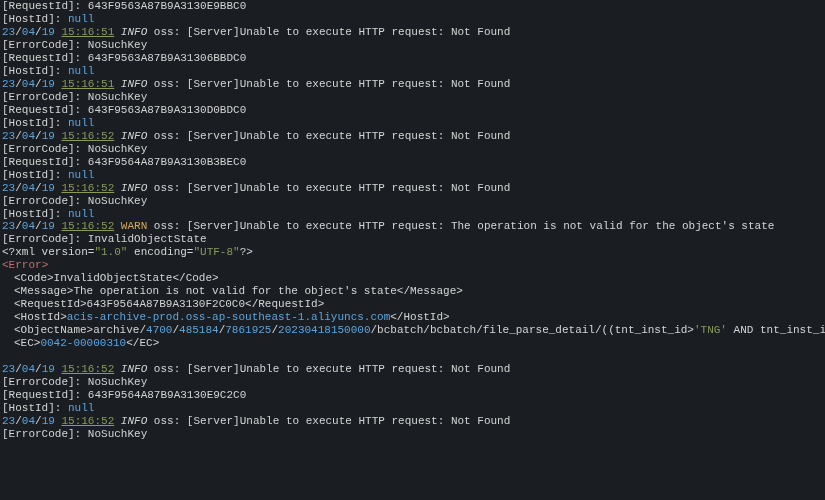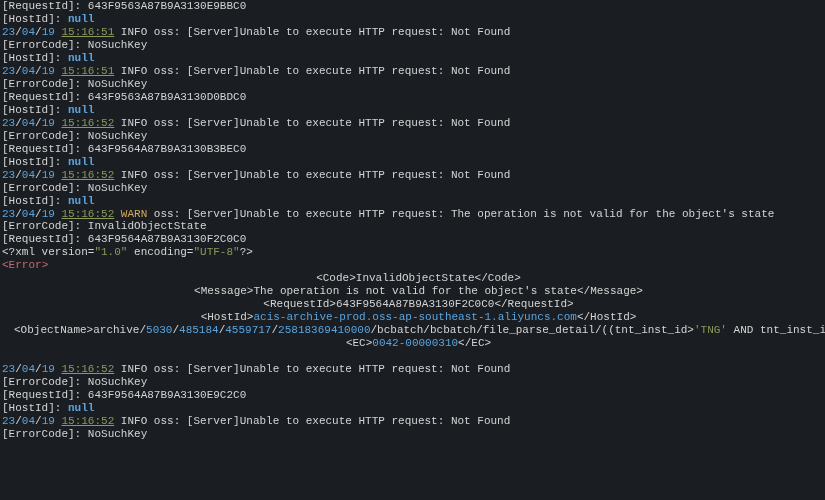--- a/index.html
+++ b/index.html
@@ -15,62 +15,62 @@
   overflow: hidden;
   white-space: nowrap;
 }
 .log-container { padding: 0 2px; }
 .line { white-space: pre; }
 .date-day { color: #5aa5e0; }
 .date-sep { color: #d4d4d4; }
 .date-month { color: #5aa5e0; }
 .date-year { color: #5aa5e0; }
 .time { color: #8a9a5b; text-decoration: underline; }
-.level-info { color: #d4d4d4; }
+.level-info { color: #d4d4d4; font-style: italic; }
 .level-warn { color: #d4a95a; }
-.null { color: #5aa5e0; font-weight: bold; }
+.null { color: #5aa5e0; }
 .host-link { color: #5aa5e0; }
 .str { color: #8a9a5b; }
 .tag-open, .tag-close { color: #c56b6b; }
 .tag-name { color: #c56b6b; }
 .num { color: #5aa5e0; }
 .sqlstr { color: #8a9a5b; margin-top: 24px; }
-.indent2 { padding-left: 12px; text-align: center; }
+.indent2 { padding-left: 12px; }
 .blank { height: 13px; }
 </style>
 </head>
 <body>
 
 <div class="log-container" id="log">
     <div class="line">[RequestId]: <span>643F9563A87B9A3130E9BBC0</span></div>
     <div class="line">[HostId]: <span class="null">null</span></div>
     <div class="line"><span class="date-day">23</span><span class="date-sep">/</span><span class="date-month">04</span><span class="date-sep">/</span><span class="date-year">19</span> <span class="time">15:16:51</span> <span class="level-info">INFO</span> oss: [Server]Unable to execute HTTP request: Not Found</div>
     <div class="line">[ErrorCode]: <span>NoSuchKey</span></div>
+    <div class="line">[RequestId]: <span>643F9563A87B9A31306BBDC0</span></div>
     <div class="line">[HostId]: <span class="null">null</span></div>
     <div class="line"><span class="date-day">23</span><span class="date-sep">/</span><span class="date-month">04</span><span class="date-sep">/</span><span class="date-year">19</span> <span class="time">15:16:51</span> <span class="level-info">INFO</span> oss: [Server]Unable to execute HTTP request: Not Found</div>
     <div class="line">[ErrorCode]: <span>NoSuchKey</span></div>
     <div class="line">[RequestId]: <span>643F9563A87B9A3130D0BDC0</span></div>
     <div class="line">[HostId]: <span class="null">null</span></div>
     <div class="line"><span class="date-day">23</span><span class="date-sep">/</span><span class="date-month">04</span><span class="date-sep">/</span><span class="date-year">19</span> <span class="time">15:16:52</span> <span class="level-info">INFO</span> oss: [Server]Unable to execute HTTP request: Not Found</div>
     <div class="line">[ErrorCode]: <span>NoSuchKey</span></div>
     <div class="line">[RequestId]: <span>643F9564A87B9A3130B3BEC0</span></div>
     <div class="line">[HostId]: <span class="null">null</span></div>
     <div class="line"><span class="date-day">23</span><span class="date-sep">/</span><span class="date-month">04</span><span class="date-sep">/</span><span class="date-year">19</span> <span class="time">15:16:52</span> <span class="level-info">INFO</span> oss: [Server]Unable to execute HTTP request: Not Found</div>
     <div class="line">[ErrorCode]: <span>NoSuchKey</span></div>
     <div class="line">[HostId]: <span class="null">null</span></div>
     <div class="line"><span class="date-day">23</span><span class="date-sep">/</span><span class="date-month">04</span><span class="date-sep">/</span><span class="date-year">19</span> <span class="time">15:16:52</span> <span class="level-warn">WARN</span> oss: [Server]Unable to execute HTTP request: The operation is not valid for the object's state</div>
     <div class="line">[ErrorCode]: <span>InvalidObjectState</span></div>
-    <div class="line">[RequestId]: <span>643F9564A87B9A3130F2C0C0</span></div>
     <div class="line">&lt;?xml version=<span class="str">"1.0"</span> encoding=<span class="str">"UTF-8"</span>?&gt;</div>
     <div class="line tag-open">&lt;<span class="tag-name">Error</span>&gt;</div>
     <div class="line indent2">&lt;Code&gt;InvalidObjectState&lt;/Code&gt;</div>
     <div class="line indent2">&lt;Message&gt;The operation is not valid for the object's state&lt;/Message&gt;</div>
     <div class="line indent2">&lt;RequestId&gt;643F9564A87B9A3130F2C0C0&lt;/RequestId&gt;</div>
     <div class="line indent2">&lt;HostId&gt;<span class="host-link">acis-archive-prod.oss-ap-southeast-1.aliyuncs.com</span>&lt;/HostId&gt;</div>
-    <div class="line indent2">&lt;ObjectName&gt;archive/<span class="num">5030</span>/<span class="num">485184</span>/<span class="num">4559717</span>/<span class="num">25818369410000</span>/bcbatch/bcbatch/file_parse_detail/((tnt_inst_id&gt;<span class="sqlstr">'TNG'</span> AND tnt_inst_id&lt;) OR (tnt_inst_id=</div>
+    <div class="line indent2">&lt;ObjectName&gt;archive/<span class="num">4700</span>/<span class="num">485184</span>/<span class="num">7861925</span>/<span class="num">20230418150000</span>/bcbatch/bcbatch/file_parse_detail/((tnt_inst_id&gt;<span class="sqlstr">'TNG'</span> AND tnt_inst_id&lt;) OR (tnt_inst_id=</div>
     <div class="line indent2">&lt;EC&gt;<span class="num">0042-00000310</span>&lt;/EC&gt;</div>
     <div class="line blank"></div>
     <div class="line"><span class="date-day">23</span><span class="date-sep">/</span><span class="date-month">04</span><span class="date-sep">/</span><span class="date-year">19</span> <span class="time">15:16:52</span> <span class="level-info">INFO</span> oss: [Server]Unable to execute HTTP request: Not Found</div>
     <div class="line">[ErrorCode]: <span>NoSuchKey</span></div>
     <div class="line">[RequestId]: <span>643F9564A87B9A3130E9C2C0</span></div>
     <div class="line">[HostId]: <span class="null">null</span></div>
     <div class="line"><span class="date-day">23</span><span class="date-sep">/</span><span class="date-month">04</span><span class="date-sep">/</span><span class="date-year">19</span> <span class="time">15:16:52</span> <span class="level-info">INFO</span> oss: [Server]Unable to execute HTTP request: Not Found</div>
     <div class="line">[ErrorCode]: <span>NoSuchKey</span></div>
   </div>
 

